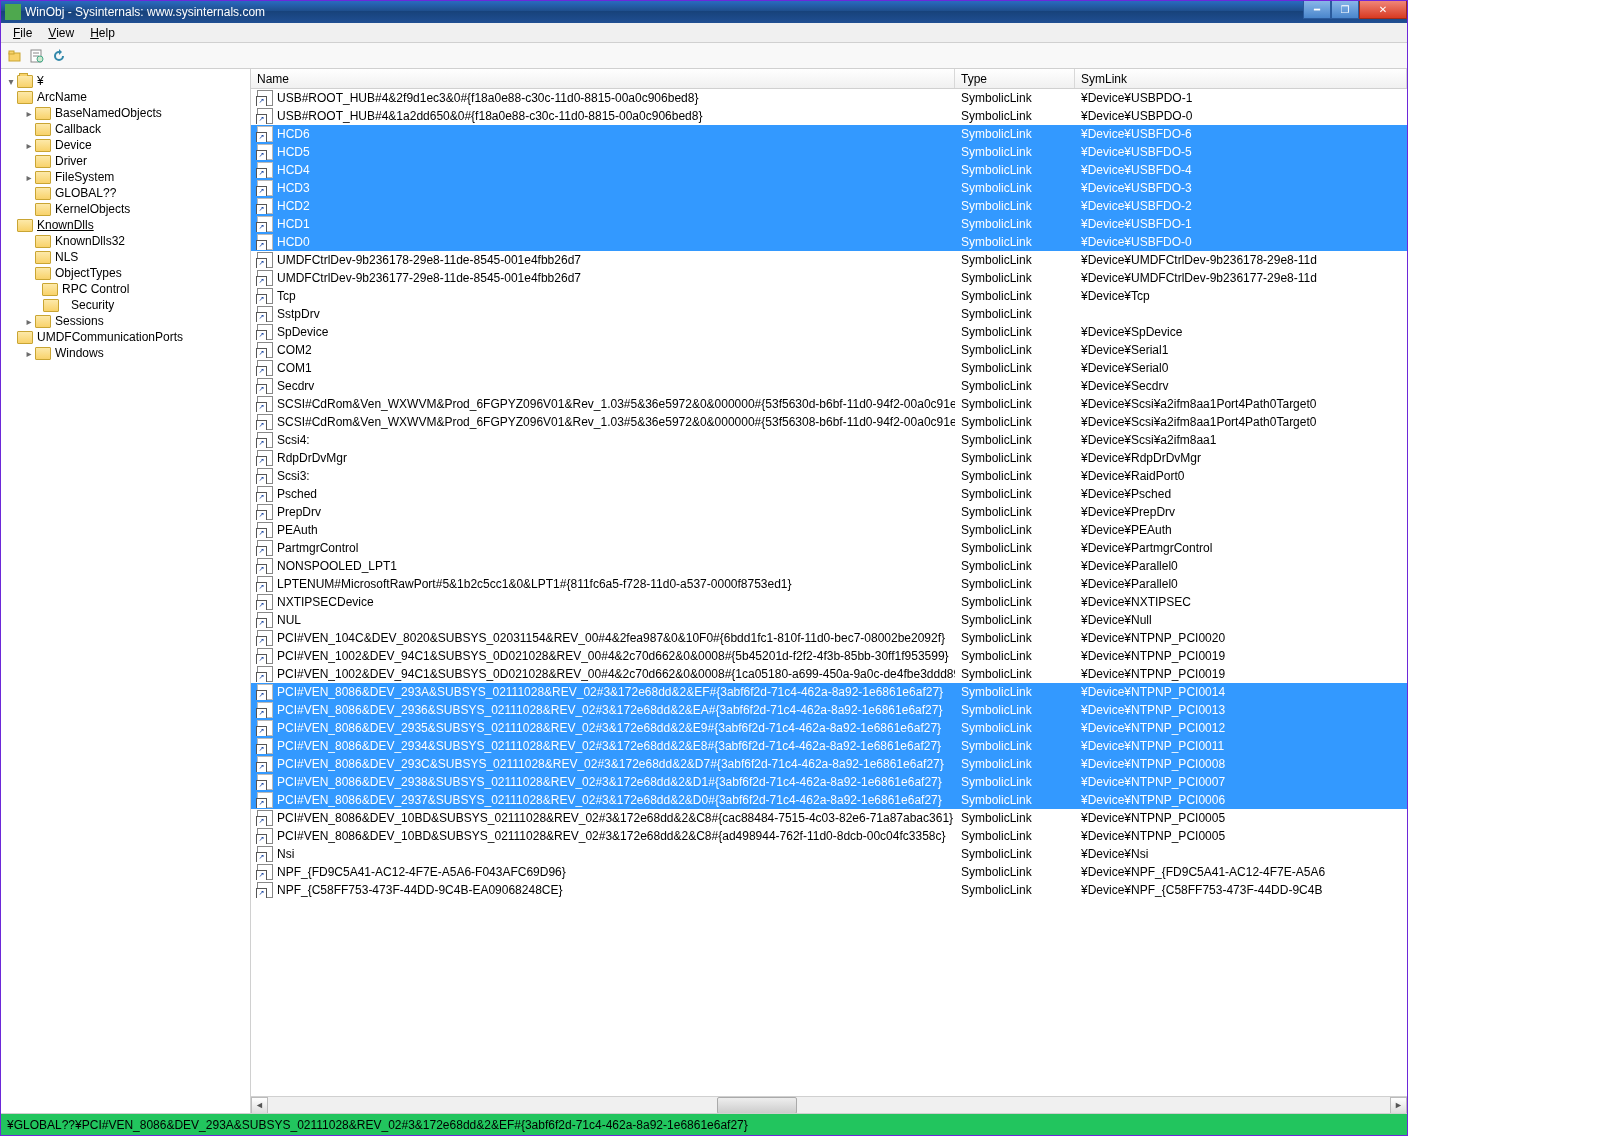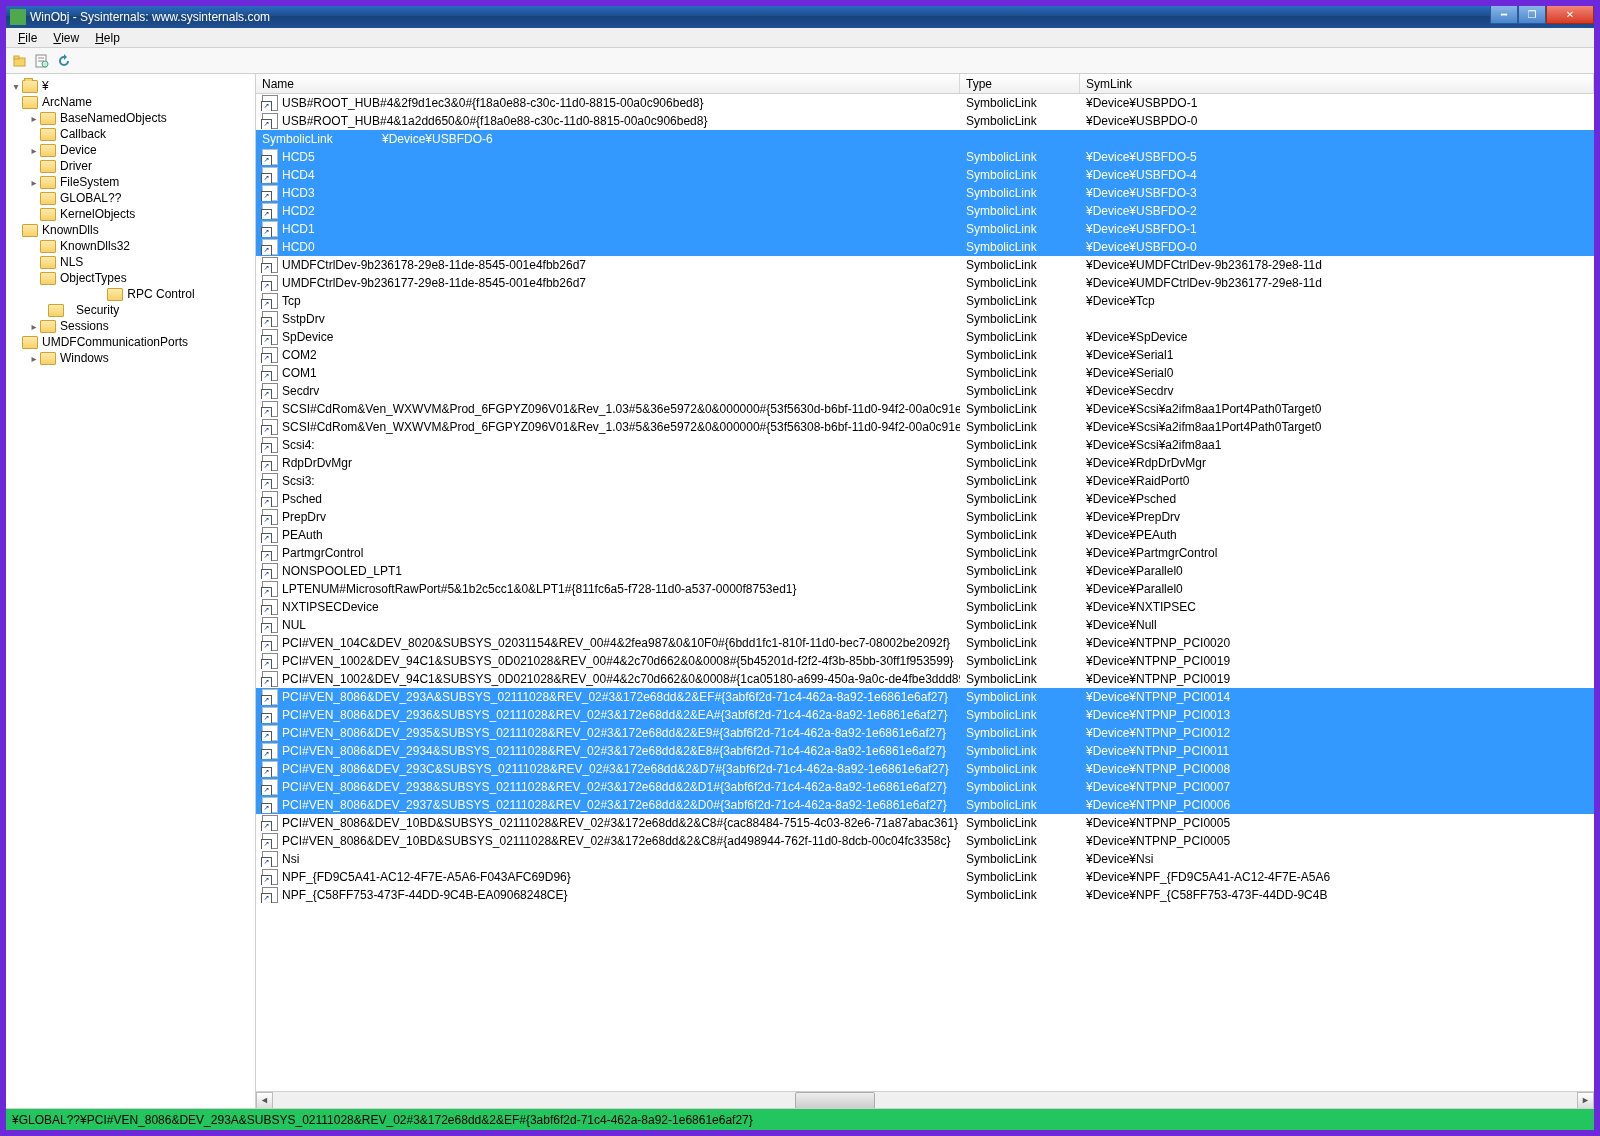--- a/index.html
+++ b/index.html
@@ -1,17 +1,17 @@
 <!DOCTYPE html>
 <html><head>
 <meta charset="utf-8">
 <style>
 * { box-sizing: border-box; margin: 0; padding: 0; }
 body { font-family: "Segoe UI", Tahoma, sans-serif; font-size: 12px; background: #fff; color: #000; overflow: hidden; }
-.window { width: 1600px; height: 1136px; display: flex; flex-direction: column; border: 6px solid #6d28d9; }
+.window { width: 1408px; height: 1136px; display: flex; flex-direction: column; border: 1px solid #6d28d9; }
 .titlebar { height: 22px; background: linear-gradient(to bottom, #2a6ac0 0%, #1e4e8c 45%, #17427a 46%, #204f93 100%); display: flex; align-items: center; padding-left: 4px; color: #fff; font-size: 12px; }
 .titlebar .app-icon { width: 16px; height: 16px; margin-right: 4px; background: #4ea84e; display: inline-block; position: relative; }
 .titlebar .title-text { flex: 1; white-space: nowrap; }
 .title-buttons { display: flex; height: 100%; }
 .title-btn { width: 28px; height: 18px; margin-top: 0; background: linear-gradient(to bottom, #88b6e8, #4a86cc); border: 1px solid #2a5a9c; border-top: none; display: flex; align-items: center; justify-content: center; font-size: 10px; color: #fff; font-family: sans-serif; }
 .title-btn.close { background: linear-gradient(to bottom, #f08678, #d83a22); border-color: #a02a18; width: 48px; }
 .menubar { height: 20px; background: #f0f0f0; display: flex; align-items: center; padding-left: 4px; border-bottom: 1px solid #d0d0d0; font-size: 12px; }
 .menubar .mitem { padding: 2px 8px; cursor: default; }
 .menubar .mitem u { text-decoration: underline; }
 .toolbar { height: 26px; background: #f8f8f8; border-bottom: 1px solid #d0d0d0; display: flex; align-items: center; padding-left: 4px; }
@@ -130,41 +130,41 @@
           <div class="node" style="padding-left: 22px;">
             <span class="expander"></span>
             <span class="folder"></span>
             <span>GLOBAL??</span>
           </div>
           <div class="node" style="padding-left: 22px;">
             <span class="expander"></span>
             <span class="folder"></span>
             <span>KernelObjects</span>
           </div>
-          <div class="node" style="">
+          <div class="node" style=" text-decoration: underline;">
             <span class="expander"></span>
             <span class="folder"></span>
             <span>KnownDlls</span>
           </div>
           <div class="node" style="padding-left: 22px;">
             <span class="expander"></span>
             <span class="folder"></span>
             <span>KnownDlls32</span>
           </div>
           <div class="node" style="padding-left: 22px;">
             <span class="expander"></span>
             <span class="folder"></span>
             <span>NLS</span>
           </div>
           <div class="node" style="padding-left: 22px;">
             <span class="expander"></span>
             <span class="folder"></span>
             <span>ObjectTypes</span>
           </div>
-          <div class="node" style="padding-left: 29px; justify-content: center;">
+          <div class="node" style="padding-left: 29px;">
             <span class="expander"></span>
             <span class="folder"></span>
             <span>RPC Control</span>
           </div>
           <div class="node" style="padding-left: 22px; gap: 8px;">
             <span class="expander"></span>
             <span class="folder"></span>
             <span>Security</span>
           </div>
           <div class="node" style="padding-left: 22px;">
@@ -202,20 +202,24 @@
           </div>
           <div class="row">
             <div class="cell name">
               <span class="shortcut-icon"></span>
               <span>USB#ROOT_HUB#4&amp;1a2dd650&amp;0#{f18a0e88-c30c-11d0-8815-00a0c906bed8}</span>
             </div>
             <div class="cell type">SymbolicLink</div>
             <div class="cell symlink">¥Device¥USBPDO-0</div>
           </div>
           <div class="row selected">
+            <div class="cell name">
+              <span class="shortcut-icon"></span>
+              <span>HCD6</span>
+            </div>
             <div class="cell type">SymbolicLink</div>
             <div class="cell symlink">¥Device¥USBFDO-6</div>
           </div>
           <div class="row selected">
             <div class="cell name">
               <span class="shortcut-icon"></span>
               <span>HCD5</span>
             </div>
             <div class="cell type">SymbolicLink</div>
             <div class="cell symlink">¥Device¥USBFDO-5</div>

